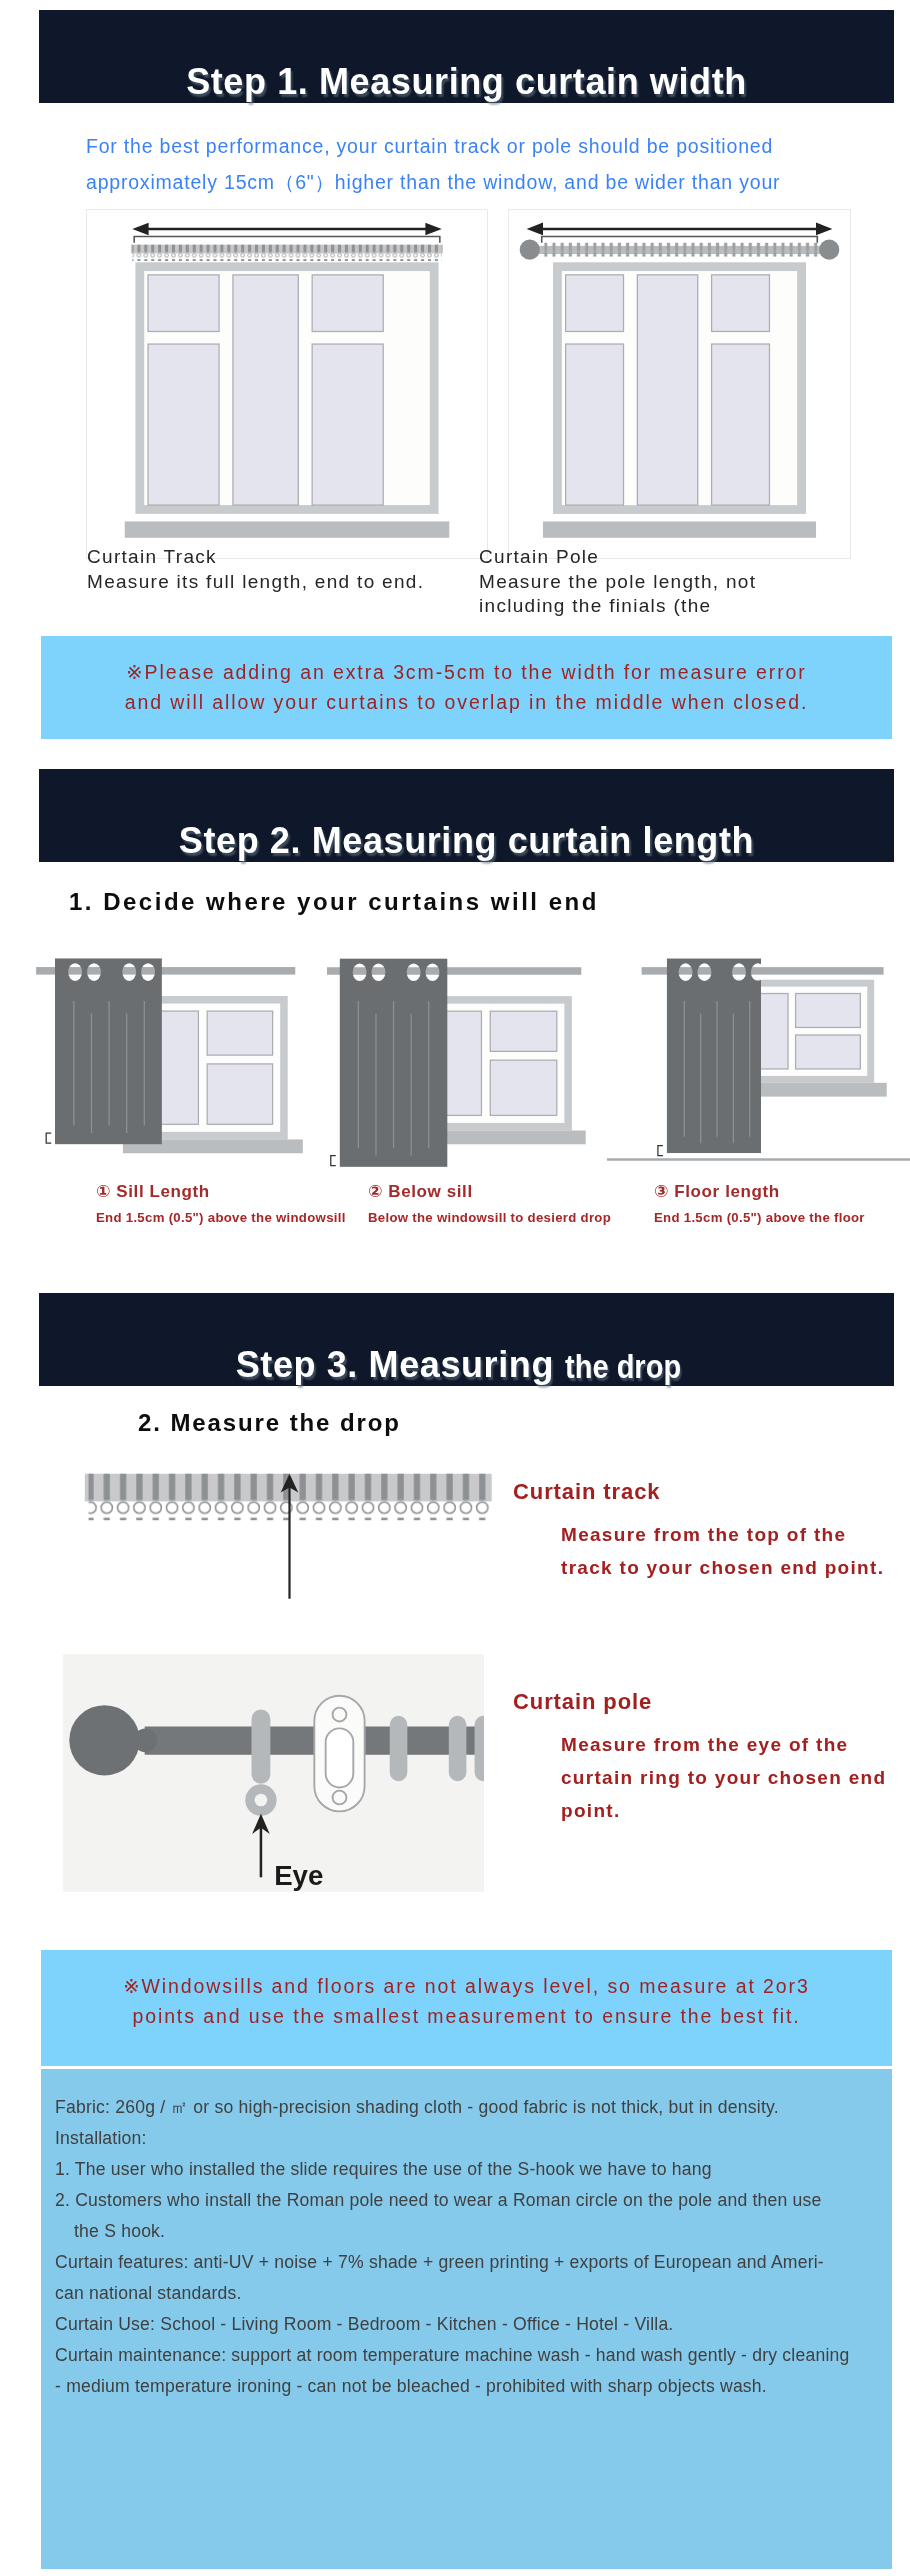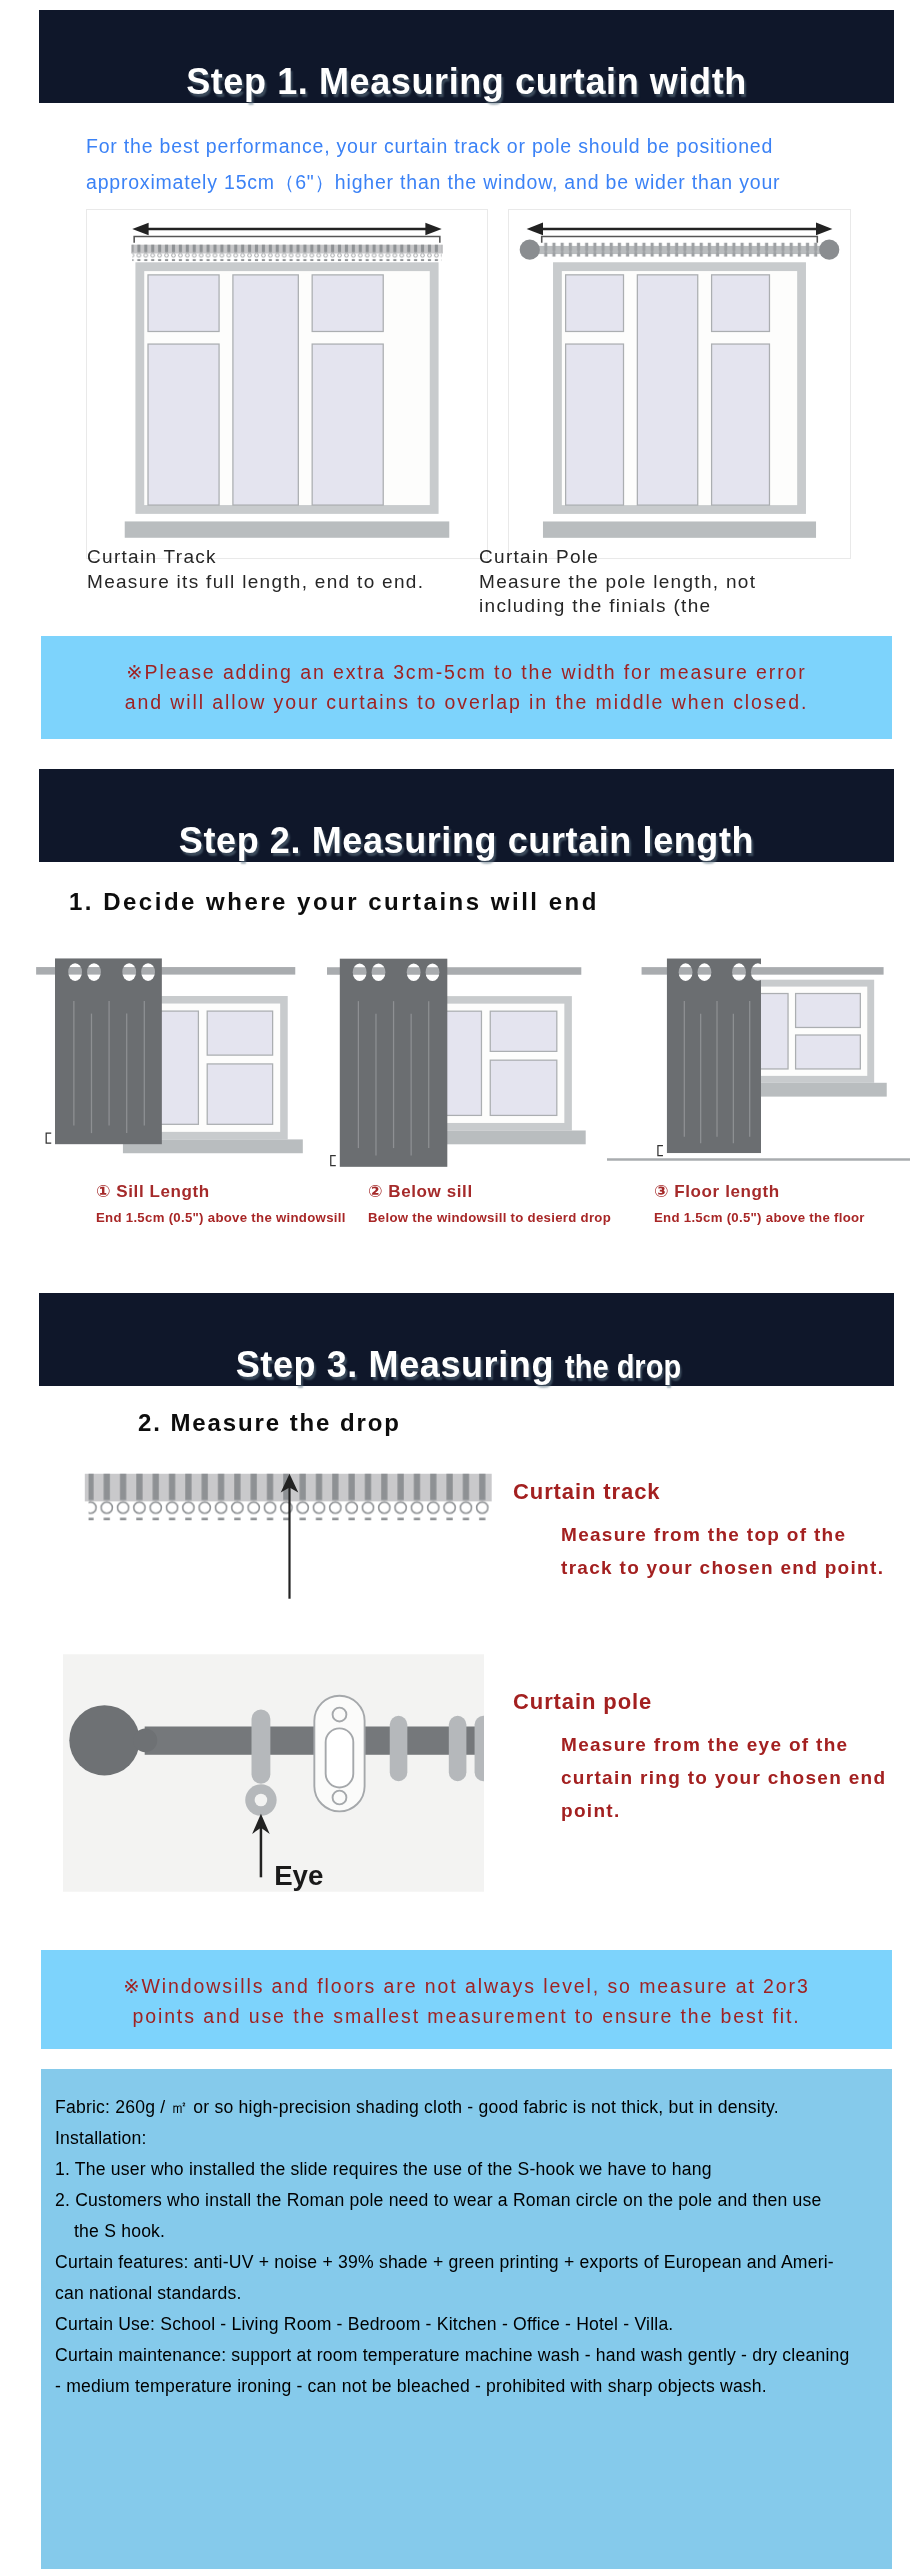--- a/index.html
+++ b/index.html
@@ -21,21 +21,21 @@
           font-size:19.5px;line-height:30px;letter-spacing:1.9px;text-align:center;}
   .h-black{position:absolute;font-size:24px;font-weight:bold;color:#0d0d0d;letter-spacing:2.5px;white-space:nowrap;}
   .opt-cap{position:absolute;color:#A52A2A;white-space:nowrap;}
   .opt-cap .lbl{font-size:17px;font-weight:bold;letter-spacing:0.6px;}
   .opt-cap .dsc{font-size:13.2px;font-weight:bold;margin-top:7.5px;letter-spacing:0.3px;color:#A82626;}
   .redcol{position:absolute;left:513px;color:#A32020;white-space:nowrap;}
   .redcol .ttl{font-size:22px;font-weight:bold;letter-spacing:0.9px;}
   .redcol .bd{font-size:19px;line-height:33px;letter-spacing:1.3px;font-weight:bold;margin-top:12.6px;margin-left:48px;}
   
   .info{position:absolute;left:41px;top:2069px;width:851px;height:500px;background:#85CAEB;
-        color:#000000;font-size:17.6px;line-height:31px;letter-spacing:0.2px;
+        color:#404040;font-size:17.6px;line-height:31px;letter-spacing:0.2px;
         padding:0;box-sizing:border-box;}
   .info-inner{padding:22.6px 7.5px 0 14px;}
   .info-inner .indent{padding-left:19px;}
 </style>
 </head>
 <body>
 
 <div class="banner" style="top:10px;">
   <span>Step 1. Measuring curtain width</span>
 </div>
@@ -286,32 +286,32 @@
 
 <div class="redcol" style="top:1689px;">
   <div class="ttl">Curtain pole</div>
   <div class="bd">
     <div>Measure from the eye of the</div>
     <div>curtain ring to your chosen end</div>
     <div>point.</div>
   </div>
 </div>
 
-<div class="notice" style="top:1950px;height:99px;padding-top:21.4px;box-sizing:border-box;">
+<div class="notice" style="top:1950px;height:116px;padding-top:21.4px;box-sizing:border-box;">
   <div>※Windowsills and floors are not always level, so measure at 2or3</div>
   <div>points and use the smallest measurement to ensure the best fit.</div>
 </div>
 
 <div class="info">
   <div class="info-inner">
     <div>Fabric: 260g / ㎡ or so high-precision shading cloth - good fabric is not thick, but in density.</div>
     <div>Installation:</div>
     <div>1. The user who installed the slide requires the use of the S-hook we have to hang</div>
     <div>2. Customers who install the Roman pole need to wear a Roman circle on the pole and then use</div>
     <div class="indent">the S hook.</div>
-    <div>Curtain features: anti-UV + noise + 39% shade + green printing + exports of European and Ameri-</div>
+    <div>Curtain features: anti-UV + noise + 7% shade + green printing + exports of European and Ameri-</div>
     <div>can national standards.</div>
     <div>Curtain Use: School - Living Room - Bedroom - Kitchen - Office - Hotel - Villa.</div>
     <div>Curtain maintenance: support at room temperature machine wash - hand wash gently - dry cleaning</div>
     <div>- medium temperature ironing - can not be bleached - prohibited with sharp objects wash.</div>
   </div>
 </div>
 
 
 </body></html>

